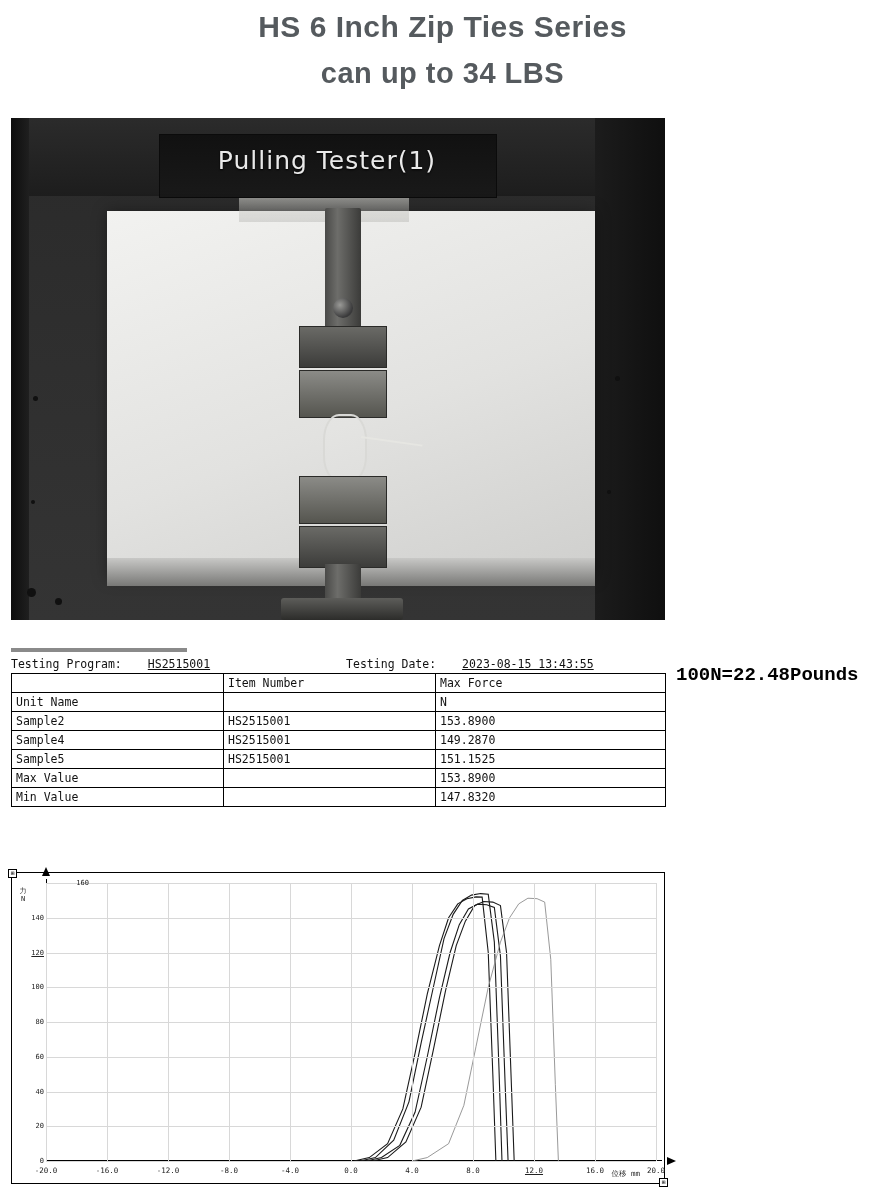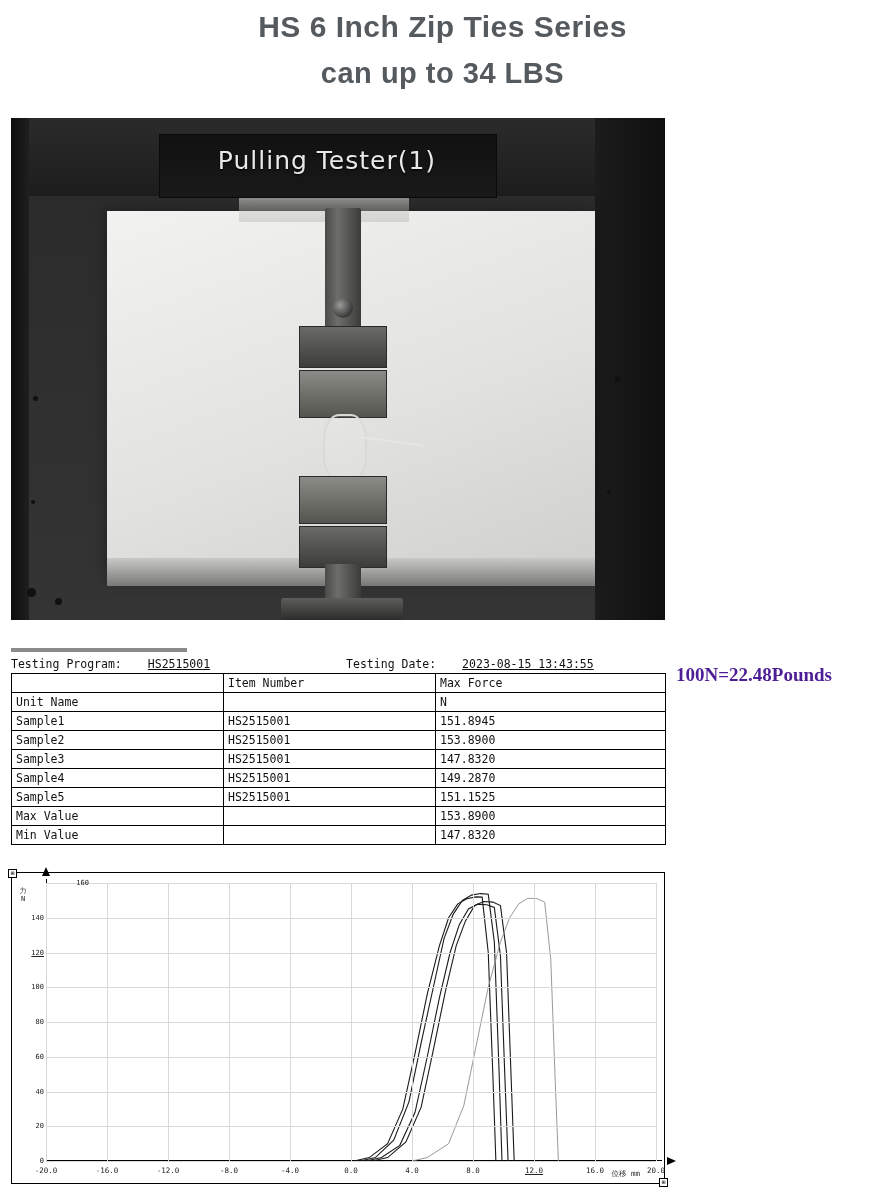--- a/index.html
+++ b/index.html
@@ -157,24 +157,24 @@
     background: linear-gradient(180deg,rgba(220,220,215,.55),rgba(140,140,136,.25));
     filter: blur(.4px);
   }
   .speck { position:absolute; background:#101010; border-radius:50%; }
 
   
   .note {
     position: absolute;
     left: 676px;
     top: 664px;
-    font-family: Liberation Serif, serif;
+    font-family: Liberation Mono, monospace;
     font-weight: bold;
     font-size: 19px;
-    color: #4c1d95;
+    color: #000000;
     white-space: nowrap;
   }
 
   
   .report {
     position: absolute;
     left: 11px;
     top: 648px;
     width: 654px;
     font-family: "DejaVu Sans Mono", monospace;
@@ -384,33 +384,23 @@
         <td></td>
         <td>Item Number</td>
         <td>Max Force</td>
       </tr>
       <tr>
         <td>Unit Name</td>
         <td></td>
         <td>N</td>
       </tr>
       <tr>
-        <td>Sample1</td>
-        <td>HS2515001</td>
-        <td>151.8945</td>
-      </tr>
-      <tr>
         <td>Sample2</td>
         <td>HS2515001</td>
         <td>153.8900</td>
-      </tr>
-      <tr>
-        <td>Sample3</td>
-        <td>HS2515001</td>
-        <td>147.8320</td>
       </tr>
       <tr>
         <td>Sample4</td>
         <td>HS2515001</td>
         <td>149.2870</td>
       </tr>
       <tr>
         <td>Sample5</td>
         <td>HS2515001</td>
         <td>151.1525</td>

